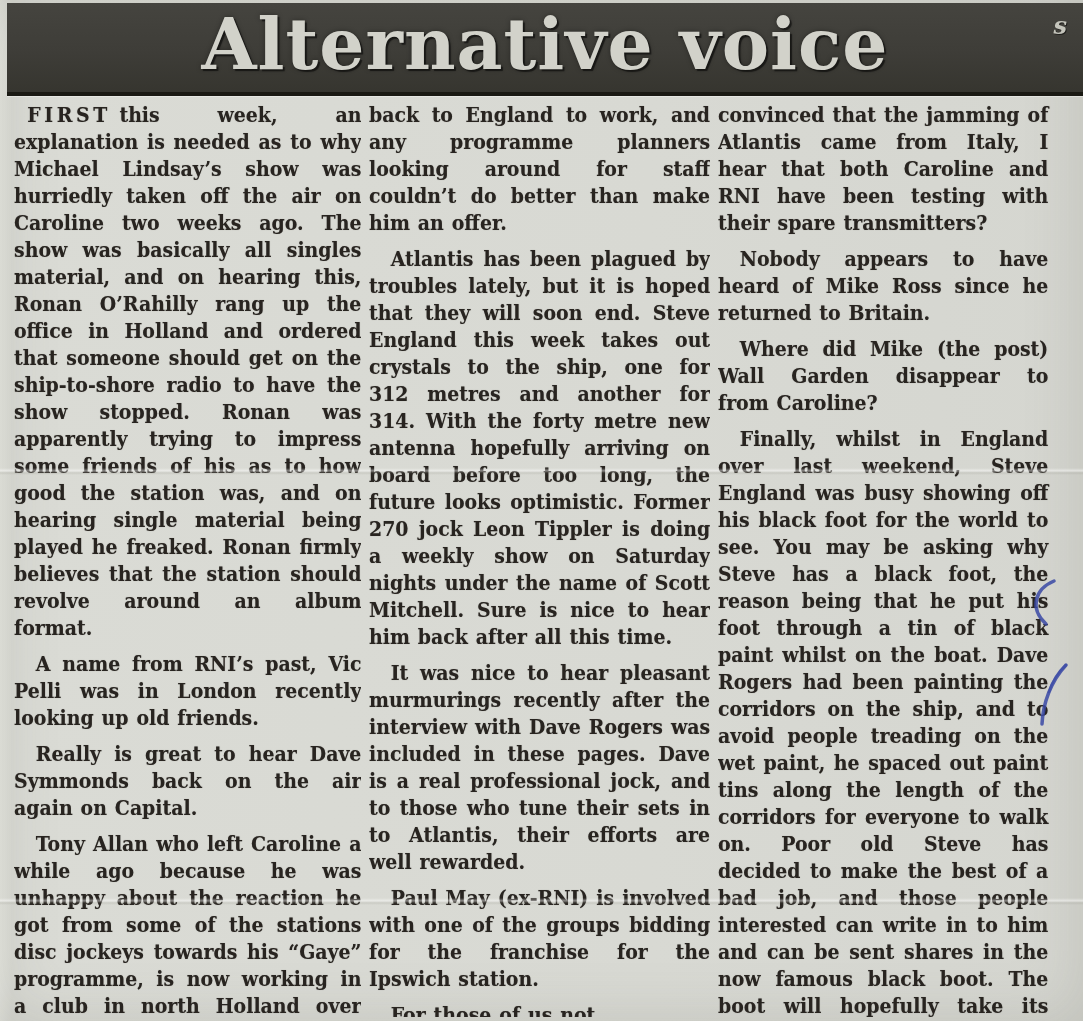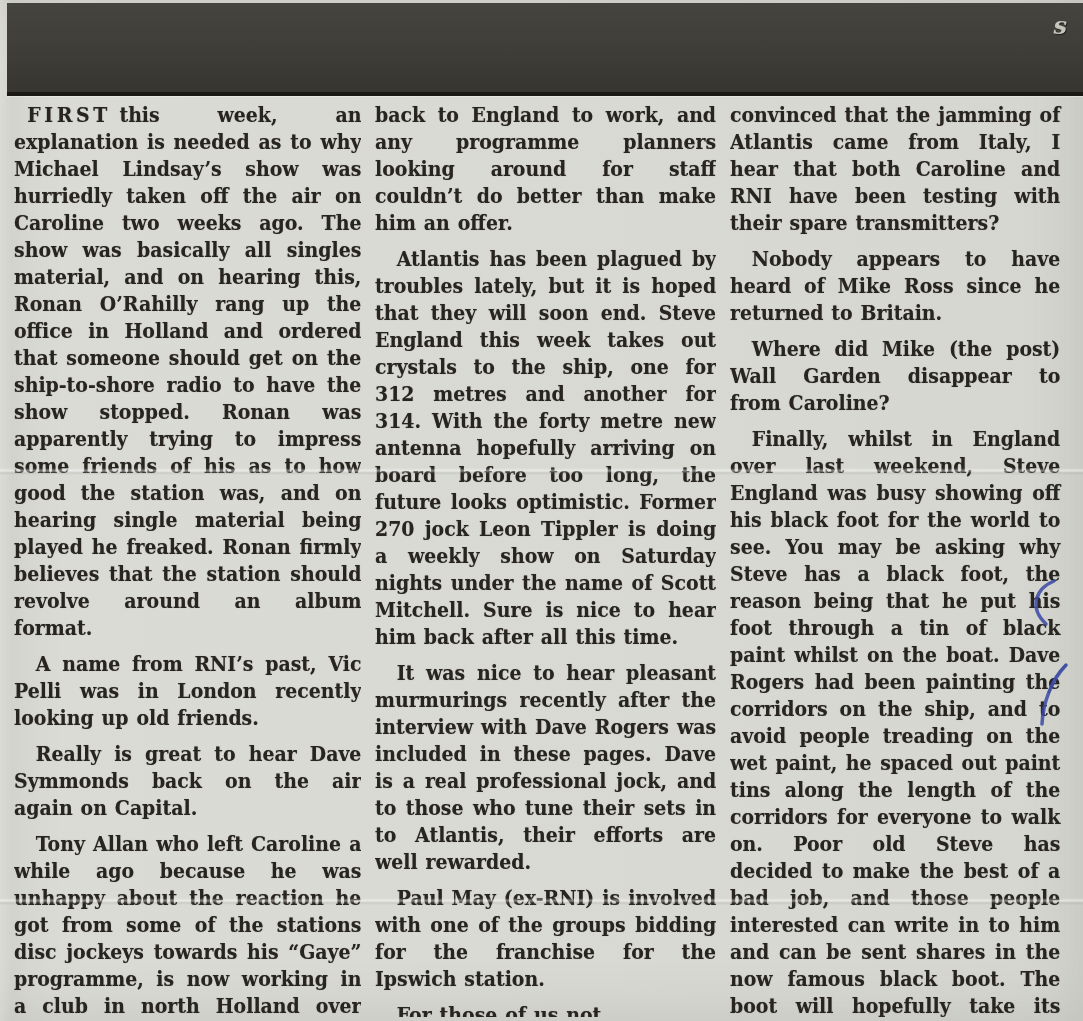--- a/index.html
+++ b/index.html
@@ -29,21 +29,21 @@
     text-shadow:2px 2px 1px rgba(0,0,0,.55), 0 0 5px rgba(0,0,0,.35);
   }
   .ink-speck{
     position:absolute;right:16px;top:8px;
     font-size:24px;font-style:italic;color:#c4c4bb;
     text-shadow:1px 1px 0 rgba(0,0,0,.5);
   }
   
   .columns{
     position:absolute;top:101px;left:14px;right:5px;bottom:4px;
-    display:flex;gap:14px;
+    display:flex;gap:8px;
   }
   .col{overflow:hidden;}
   .col-inner{
     transform:scaleX(0.9);transform-origin:0 0;
     text-align:justify;
     font-size:21px;line-height:27px;
     word-spacing:1.5px;
     color:#282420;
     text-shadow:0 0 1px rgba(40,36,32,.35);
   }
@@ -61,20 +61,21 @@
   }
   .crease.c1{top:468px;} .crease.c2{top:898px;}
   .pen-overlay{position:absolute;inset:0;pointer-events:none;}
 </style>
 </head>
 <body>
 
 <div class="page">
 
   <header class="masthead">
+    <h1>Alternative voice</h1>
     <span class="ink-speck">s</span>
   </header>
 
   <main class="columns">
 
     <section class="col col1">
       <div class="col-inner">
         <p class="para first"><span class="lead-word">FIRST</span><span>this week, an explanation is needed as to why Michael Lindsay’s show was hurriedly taken off the air on Caroline two weeks ago. The show was basically all singles material, and on hearing this, Ronan O’Rahilly rang up the office in Holland and ordered that someone should get on the ship-to-shore radio to have the show stopped. Ronan was apparently trying to impress some friends of his as to how good the station was, and on hearing single material being played he freaked. Ronan firmly believes that the station should revolve around an album format.</span></p>
         <p class="para">A name from RNI’s past, Vic Pelli was in London recently looking up old friends.</p>
         <p class="para">Really is great to hear Dave Symmonds back on the air again on Capital.</p>

